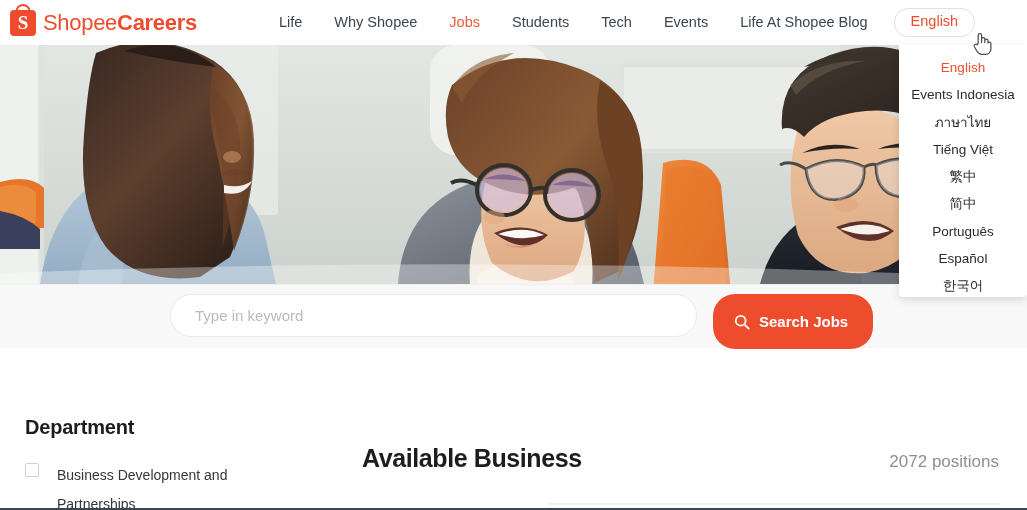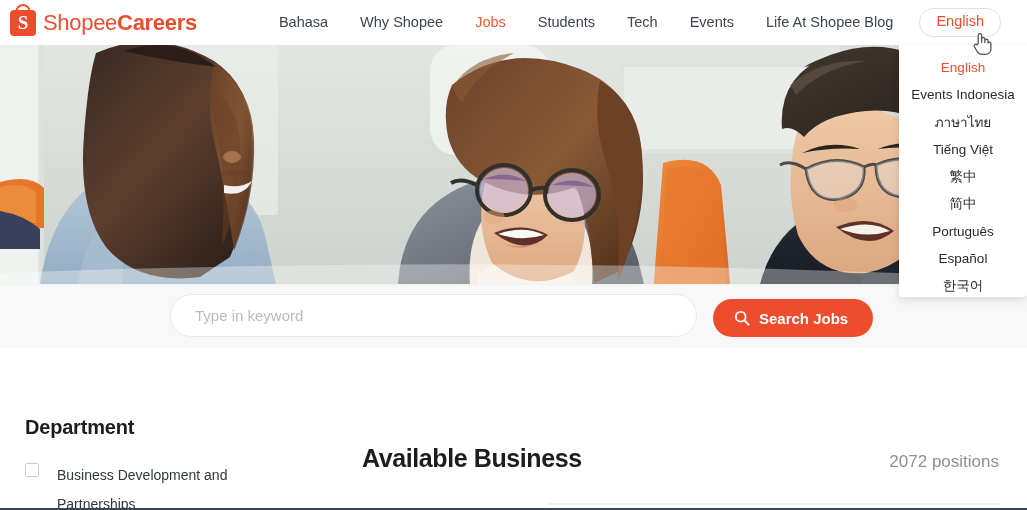--- a/index.html
+++ b/index.html
@@ -108,38 +108,38 @@
   .searchband {
     position: absolute;
     top: 284px; left: 0;
     width: 1027px; height: 64px;
     background: #f8f8f8;
     border-top: 1px solid #f1f1f1;
   }
   .search-wrap {
     position: absolute;
     top: 294px; left: 170px;
-    display: flex; align-items: flex-end;
+    display: flex; align-items: flex-start;
     z-index: 5;
   }
   .search-input {
     width: 527px; height: 43px;
     border: 1px solid #eaeaea;
     border-radius: 22px;
     background: #ffffff;
     font-size: 15px;
     color: #3c4650;
     padding: 0 24px;
     outline: none;
     font-family: "Liberation Sans", sans-serif;
   }
   .search-input::placeholder { color: #b9bcbf; }
   .search-btn {
     margin-left: 16px;
-    height: 38px;
+    height: 55px;
     padding: 0 25px 0 21px;
     border: none;
     border-radius: 22px;
     background: #ee4d2d;
     color: #ffffff;
     font-size: 15px;
     font-weight: bold;
     display: flex; align-items: center;
     cursor: pointer;
     font-family: "Liberation Sans", sans-serif;
@@ -413,21 +413,21 @@
       <span class="logo-bag">
         <span class="handle"></span>
         <span class="s">S</span>
       </span>
       <span class="brand-text">
         <span class="light">Shopee</span><span class="bold">Careers</span>
       </span>
     </div>
 
     <div class="nav">
-      <span class="nav-item first">Bahasa</span>
+      <span class="nav-item first">Life</span>
       <span class="nav-item">Why Shopee</span>
       <span class="nav-item active">Jobs</span>
       <span class="nav-item">Students</span>
       <span class="nav-item">Tech</span>
       <span class="nav-item">Events</span>
       <span class="nav-item blog">Life At Shopee Blog</span>
       <span class="lang-pill">English</span>
     </div>
   </div>
 

